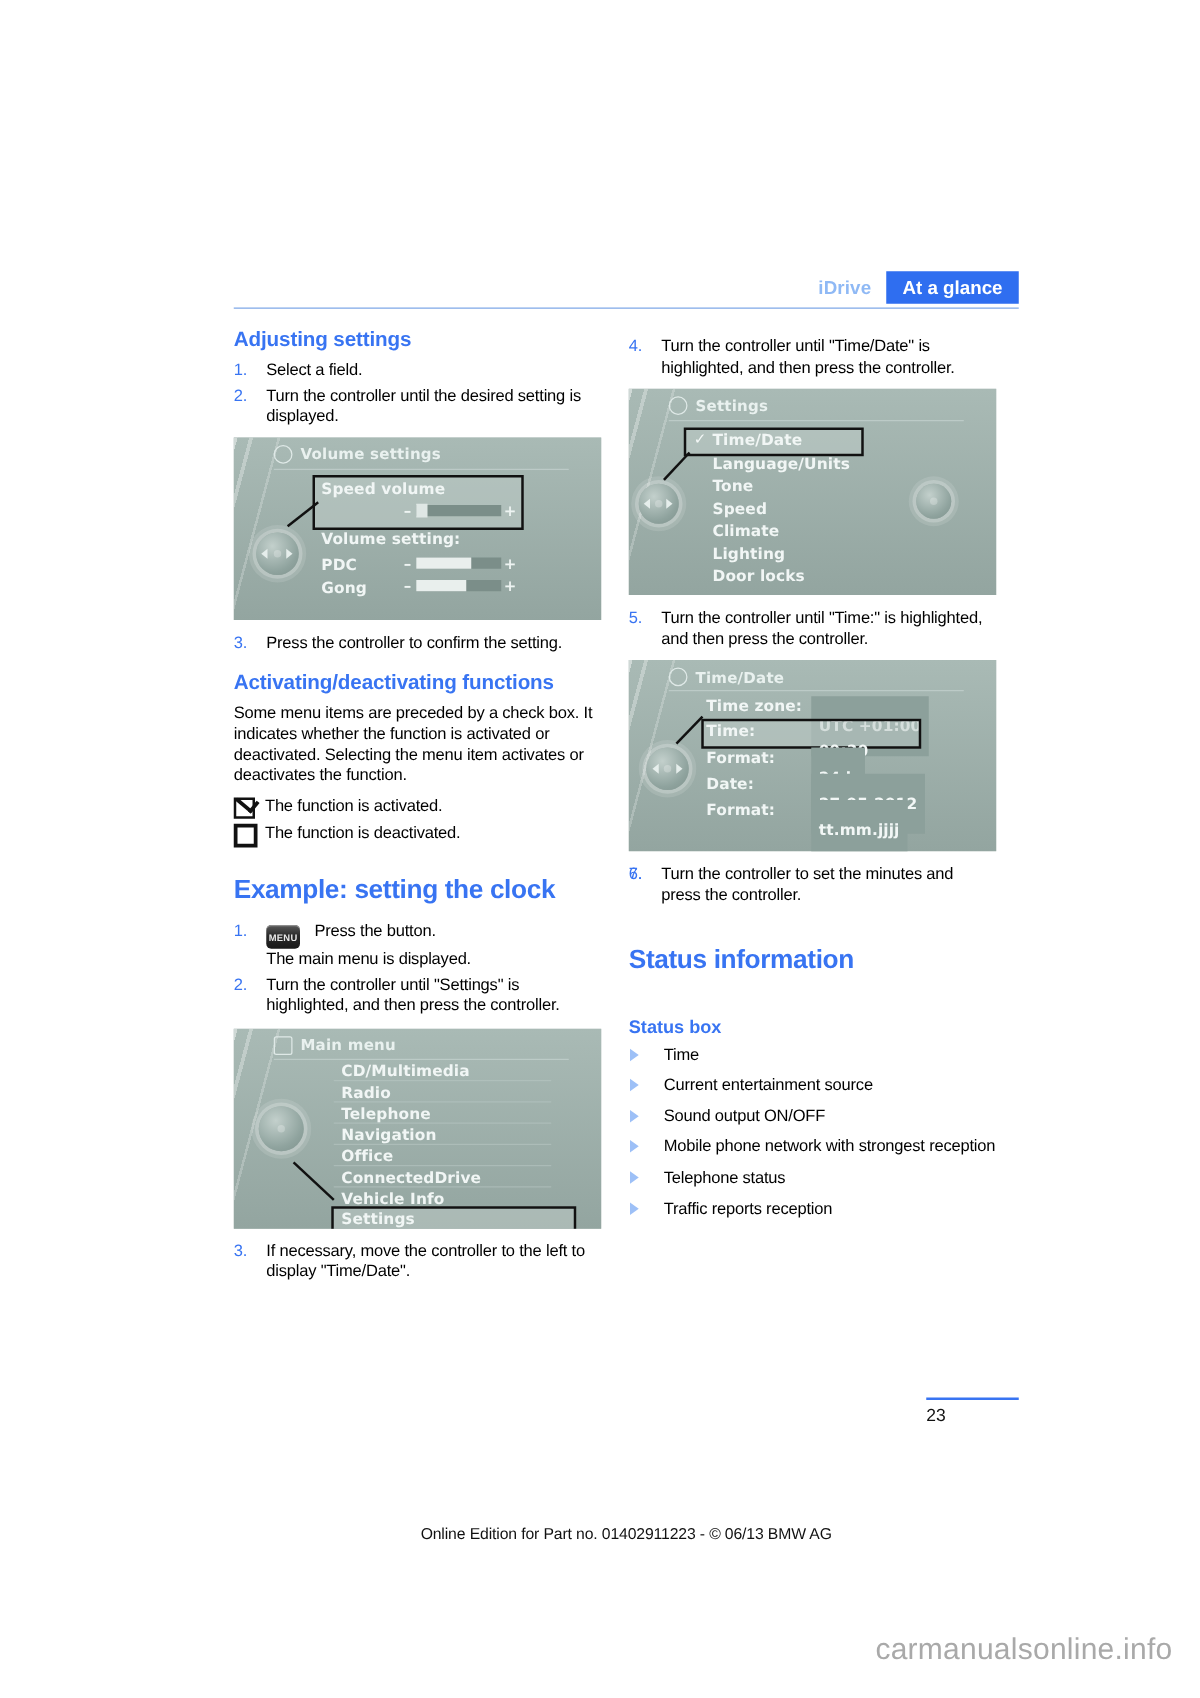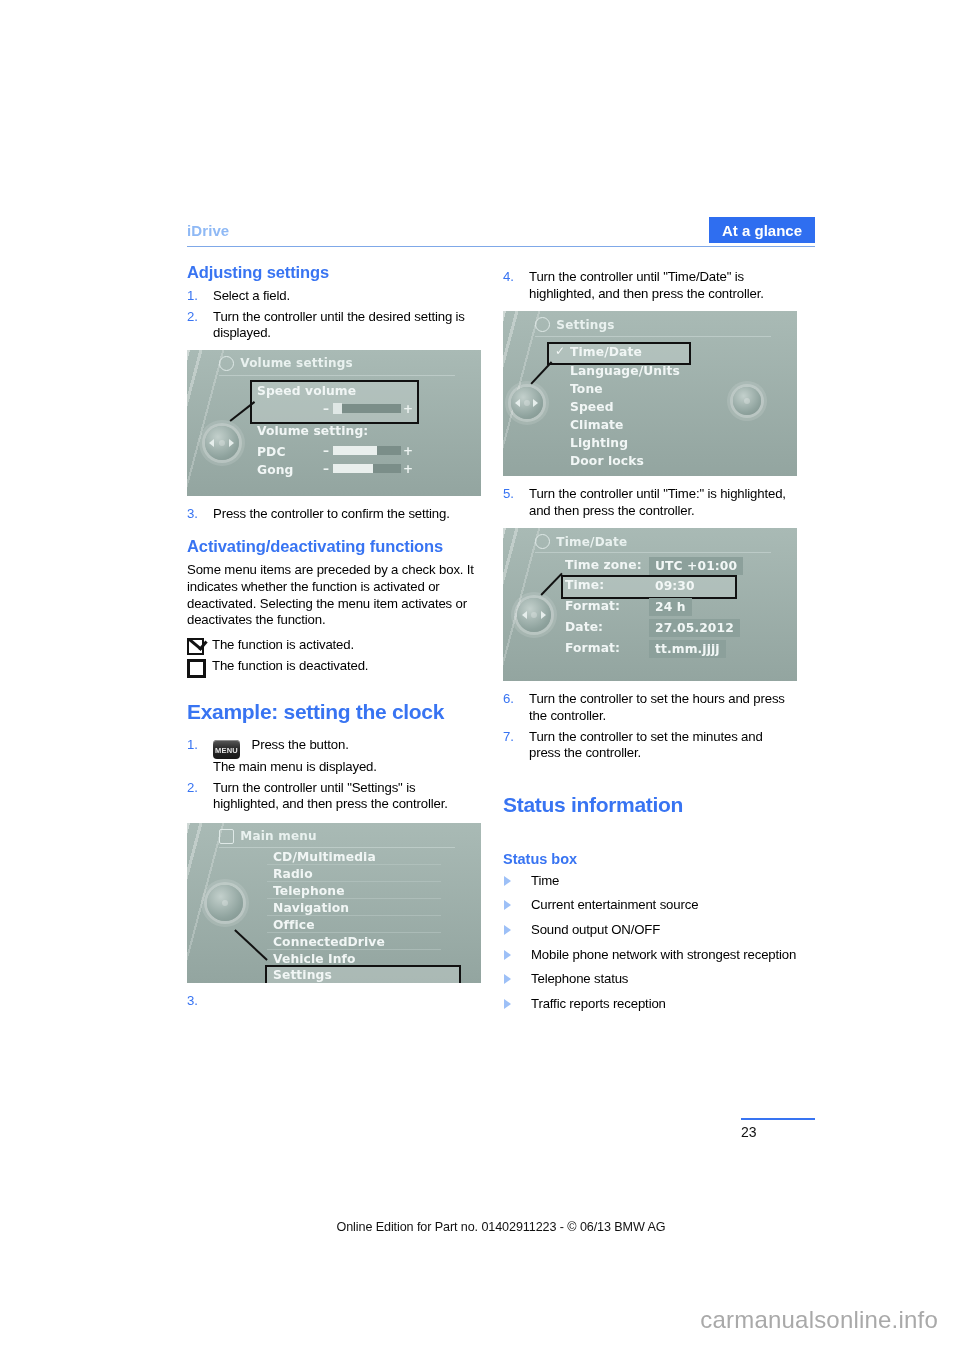--- a/index.html
+++ b/index.html
@@ -5,21 +5,21 @@
   html,body{margin:0;padding:0;}
   body{
     width:960px;height:1358px;background:#ffffff;
     font-family:"Liberation Sans", sans-serif;
     color:#000;position:relative;overflow:hidden;
   }
   .page{position:absolute;left:0;top:0;width:960px;height:1358px;}
 
   
   .header{position:absolute;left:187px;top:217px;width:628px;height:30px;}
-  .hdr-row{display:flex;justify-content:space-between;align-items:stretch;height:26px;}
+  .hdr-row{display:flex;justify-content:flex-end;align-items:stretch;height:26px;}
   .hdr-chapter{
     color:#8fb9f5;font-size:15px;font-weight:bold;
     padding:4px 12px 0 0;line-height:20px;letter-spacing:.1px;
   }
   .hdr-section{
     background:#2f6ef0;color:#fff;font-size:15px;font-weight:bold;
     padding:4px 13px 5px 13px;line-height:19px;white-space:nowrap;
   }
   .hdr-rule{
     position:absolute;left:0;top:29px;width:628px;height:1px;background:#7fa8e8;
@@ -126,21 +126,21 @@
     border-top:4px solid transparent;border-bottom:4px solid transparent;}
   .shot .arrowL{border-right:5px solid #e6eeec;}
   .shot .arrowR{border-left:5px solid #e6eeec;}
   .shot .leader{position:absolute;background:#111;height:1.6px;transform-origin:left center;}
   .shot .slider{position:absolute;height:9px;background:#7b8e89;}
   .shot .slider .fill{position:absolute;left:0;top:0;bottom:0;background:#e9efed;}
   .shot .slider .blk{position:absolute;top:-1px;bottom:-1px;width:9px;background:#dfe7e5;}
   .shot .sgn{position:absolute;color:#eef4f2;font-size:12px;font-weight:bold;line-height:9px;}
   .shot .val{
     position:absolute;background:#8ca09b;color:#f2f7f6;font-size:12.3px;font-weight:bold;
-    padding:2px 6px;letter-spacing:.1px;white-space:nowrap;
+    padding:17px 6px;letter-spacing:.1px;white-space:nowrap;
   }
   .shot .chk{position:absolute;color:#f4f8f7;font-size:12px;font-weight:bold;}
 
   
   .foot-rule{position:absolute;left:741px;top:1118px;width:74px;height:1.6px;background:#3874f2;}
   .pageno{position:absolute;left:741px;top:1124px;width:74px;text-align:left;
           font-size:14px;color:#111;}
   .online{position:absolute;left:187px;top:1220px;width:628px;text-align:center;
           font-size:12.6px;color:#111;letter-spacing:-.1px;}
   .wm{position:absolute;left:0;top:1306px;width:960px;text-align:right;
@@ -276,20 +276,21 @@
       <div class="sel" style="left:78px;top:142px;width:192px;height:18px;"></div>
       <div class="row" style="left:86px;top:145px;">Settings</div>
 
       <div class="knob" style="left:20px;top:62px;width:36px;height:36px;"></div>
       <div class="leader" style="left:48px;top:106px;width:44px;transform:rotate(43deg);"></div>
     </div>
 
     <ol class="steps">
       <li>
         <span class="num">3.</span>
+        <span>If necessary, move the controller to the left to display "Time/Date".</span>
       </li>
     </ol>
 
   </div>
 
   <div class="col col-right">
 
     <ol class="steps" style="margin-top:7px;">
       <li>
         <span class="num">4.</span>
@@ -358,21 +359,20 @@
 
       <div class="knob" style="left:14px;top:70px;width:34px;height:34px;"></div>
       <div class="arrowL" style="left:19px;top:83px;"></div>
       <div class="arrowR" style="left:38px;top:83px;"></div>
       <div class="leader" style="left:38px;top:66px;width:30px;transform:rotate(-46deg);"></div>
     </div>
 
     <ol class="steps">
       <li>
         <span class="num">6.</span>
-        <span>Turn the controller to set the hours and press the controller.</span>
       </li>
       <li>
         <span class="num">7.</span>
         <span>Turn the controller to set the minutes and press the controller.</span>
       </li>
     </ol>
 
     <h1 class="blue" style="margin-top:30px;">Status information</h1>
     <h3 class="blue" style="margin-top:32px;">Status box</h3>
 

